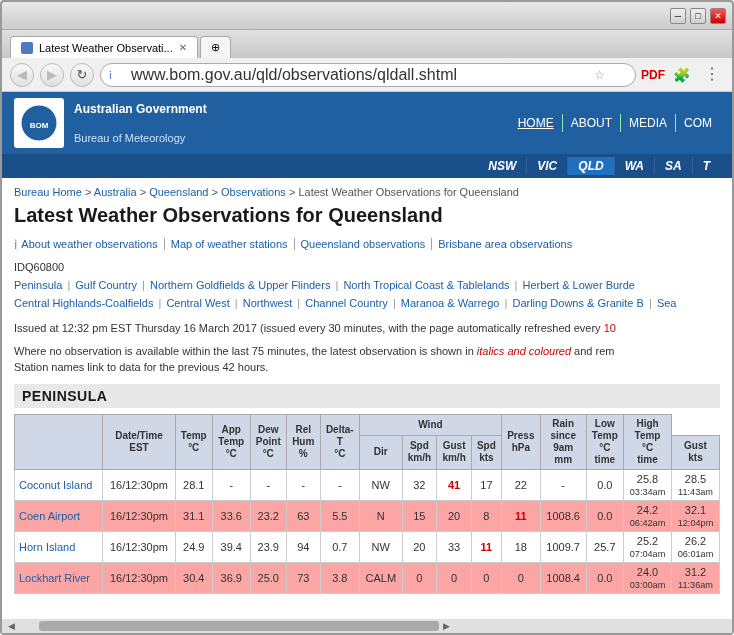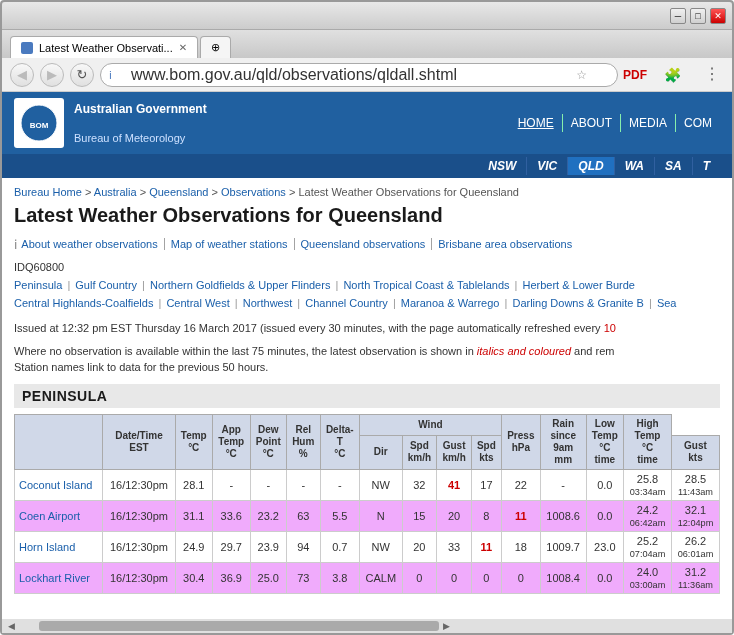--- a/index.html
+++ b/index.html
@@ -96,21 +96,21 @@
       position: relative;
     }
     .url-box-icon {
       position: absolute;
       left: 8px;
       font-size: 11px;
       color: #4a7abf;
     }
     .url-text { font-size: 16px; color: #333; }
     .star-icon { margin-left: auto; color: #999; }
-    .toolbar-icons { display: flex; gap: 16px; align-items: flex-start; }
+    .toolbar-icons { display: flex; gap: 7px; align-items: flex-start; }
     .toolbar-icon { width: 22px; height: 22px; display: flex; align-items: center; justify-content: center; color: #555; font-size: 14px; cursor: pointer; }
     .menu-btn { font-size: 16px; color: #666; cursor: pointer; padding: 0 4px; }
 
     
     .page-content {
       flex: 1;
       background: #fff;
       overflow: hidden;
       display: flex;
       flex-direction: column;
@@ -255,21 +255,21 @@
     .obs-table td {
       border: 1px solid #ccc;
       padding: 3px 4px;
       text-align: center;
       vertical-align: middle;
       font-size: 11px;
     }
     .obs-table td.left { text-align: left; }
     .obs-table a { color: #1a5faa; text-decoration: none; }
     .obs-table .highlight-red { color: #cc0000; font-weight: bold; }
-    .obs-table .even-row { background: #f0abfc; }
+    .obs-table .even-row { background: #fca5a5; }
     .obs-table .odd-row { background: #ffffff; }
 
     
     .scrollbar-h {
       background: #e0e0e0;
       height: 14px;
       display: flex;
       align-items: center;
       padding: 0 2px;
     }
@@ -396,21 +396,21 @@
         <a>Darling Downs &amp; Granite B</a><span class="region-sep"> | </span>
         <a>Sea</a>
       </div>
 
       <div class="issue-notice">
         <span>Issued at 12:32 pm EST Thursday 16 March 2017 (issued every 30 minutes, with the page automatically refreshed every </span><span class="highlight">10</span>
       </div>
 
       <div class="obs-note">
         <span>Where no observation is available within the last 75 minutes, the latest observation is shown in </span><span class="italic-colored">italics and coloured</span><span> and rem</span><br>
-        <span>Station names link to data for the previous 50 hours.</span>
+        <span>Station names link to data for the previous 42 hours.</span>
       </div>
 
       <div class="section-title">PENINSULA</div>
 
       <table class="obs-table">
         <thead>
           <tr>
             <th rowspan="2"></th>
             <th rowspan="2">Date/Time<br>EST</th>
             <th rowspan="2">Temp<br>°C</th>
@@ -469,31 +469,31 @@
             <td>1008.6</td>
             <td>0.0</td>
             <td>24.2<br><small>06:42am</small></td>
             <td>32.1<br><small>12:04pm</small></td>
           </tr>
 
           <tr class="odd-row">
             <td class="left"><a>Horn Island</a></td>
             <td>16/12:30pm</td>
             <td>24.9</td>
-            <td>29.7</td>
+            <td>39.4</td>
             <td>23.9</td>
             <td>94</td>
             <td>0.7</td>
             <td>NW</td>
             <td>20</td>
             <td>33</td>
             <td class="highlight-red">11</td>
             <td>18</td>
             <td>1009.7</td>
-            <td>23.0</td>
+            <td>25.7</td>
             <td>25.2<br><small>07:04am</small></td>
             <td>26.2<br><small>06:01am</small></td>
           </tr>
 
           <tr class="even-row">
             <td class="left"><a>Lockhart River</a></td>
             <td>16/12:30pm</td>
             <td>30.4</td>
             <td>36.9</td>
             <td>25.0</td>

